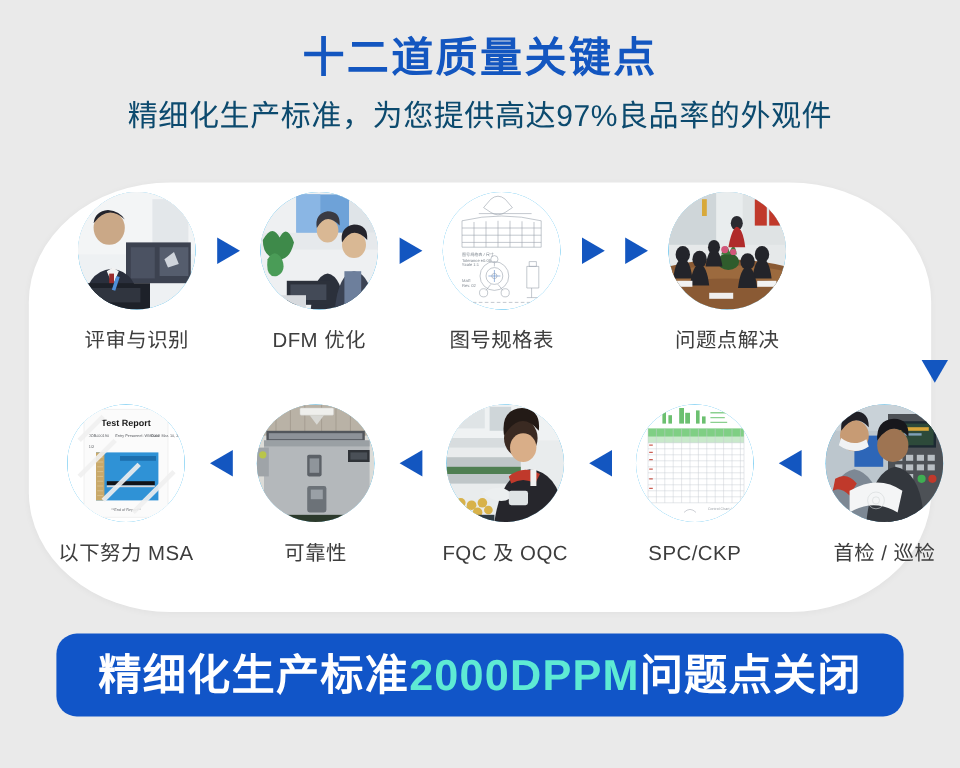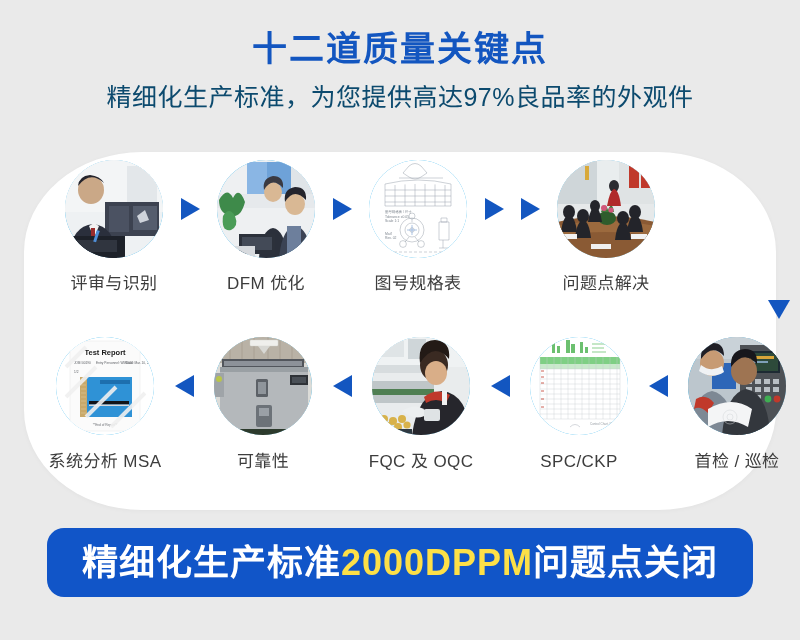--- a/index.html
+++ b/index.html
@@ -142,21 +142,21 @@
     justify-content: center;
   }
   .banner-text {
     font-size: 36px;
     font-weight: bold;
     color: #ffffff;
     letter-spacing: 1px;
     line-height: 1;
     white-space: nowrap;
   }
-  .banner-text .hl { color: #fde047; }
+  .banner-text .hl { color: #5eead4; }
 </style>
 </head>
 <body>
 
 <div class="header">
   <h1 class="main-title">十二道质量关键点</h1>
   <h2 class="sub-title">精细化生产标准，为您提供高达97%良品率的外观件</h2>
 </div>
 
 <div class="flow-panel">
@@ -330,21 +330,21 @@
           </g>
           <rect x="44" y="43" width="30" height="4" fill="#1d6fae"></rect>
           <rect x="33" y="64" width="40" height="3.5" fill="#111318"></rect>
           <rect x="33" y="67.5" width="40" height="1.5" fill="#d6d8db"></rect>
           <text x="49" y="89" text-anchor="middle" fill="#6c6f74" font-size="3.2" font-family="Liberation Sans, sans-serif">**End of Report**</text>
           <g stroke="#f0f0f0" stroke-width="4" opacity="0.9">
             <path d="M10 30 l20 -20 M10 60 l30 -30 M30 80 l30 -30 M55 90 l34 -34"></path>
           </g>
         </svg>
       </div>
-      <div class="step-label">系统分析 MSA</div>
+      <div class="step-label">以下努力 MSA</div>
     </div>
 
     <div class="arrow-slot">
       <span class="tri-left"></span>
     </div>
 
     <div class="step">
       <div class="thumb">
         <svg viewBox="0 0 98 98" xmlns="http://www.w3.org/2000/svg">
           <rect width="98" height="98" fill="#dcdcd8"></rect>

